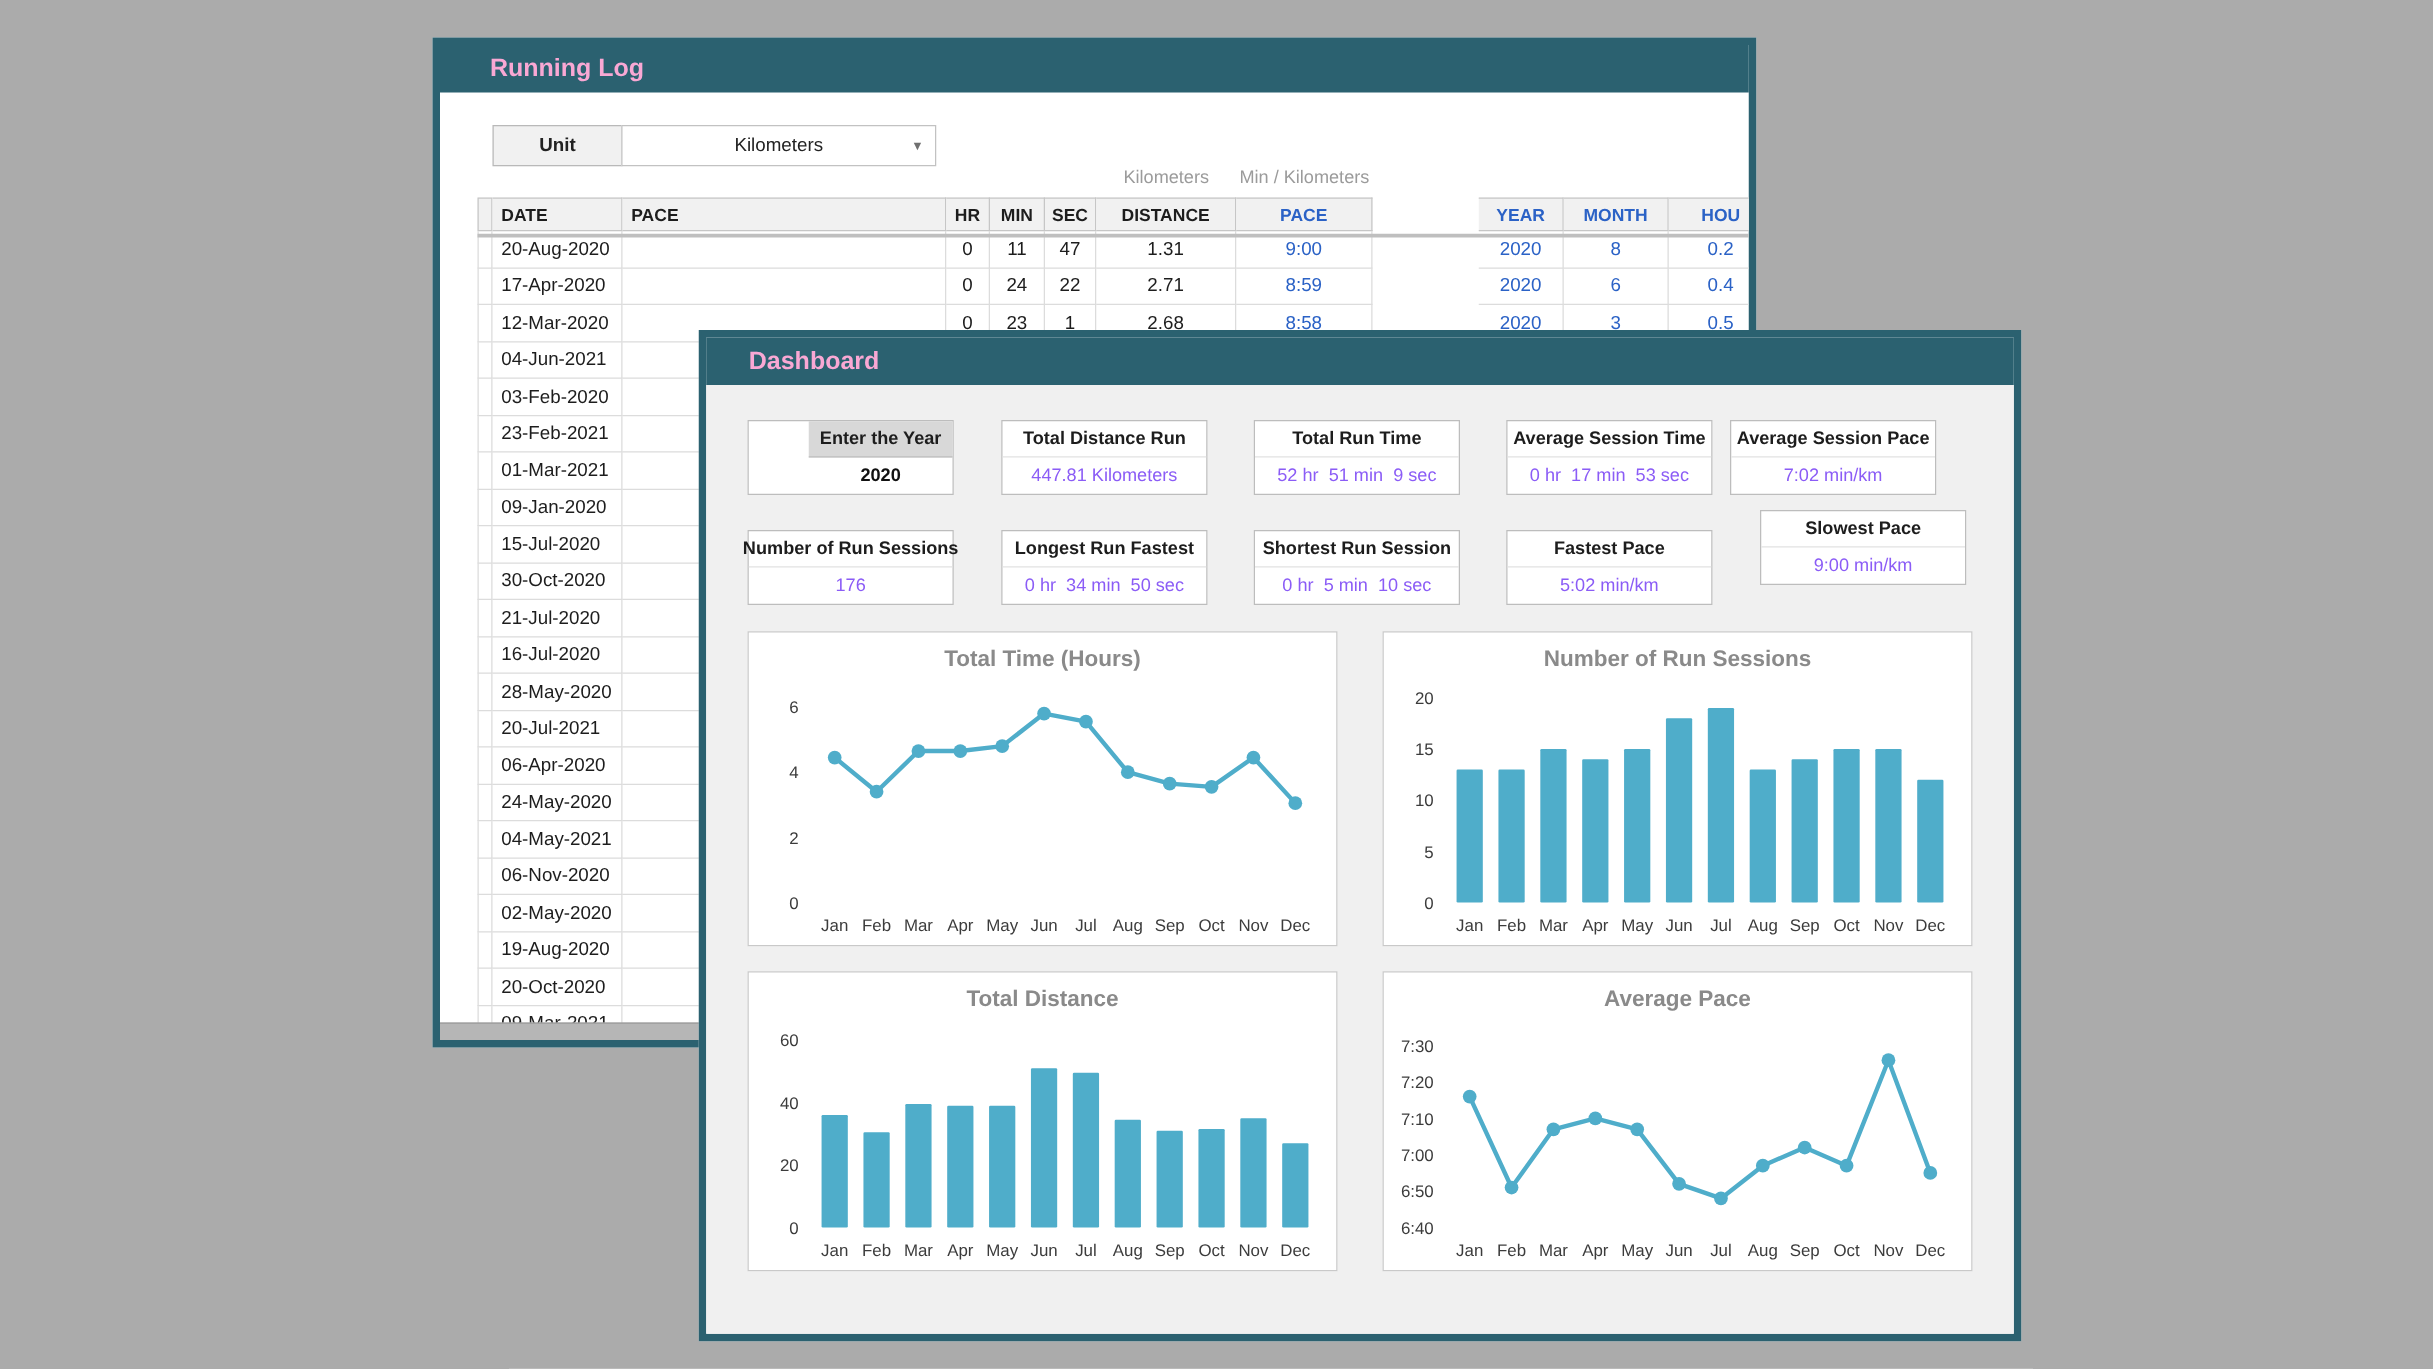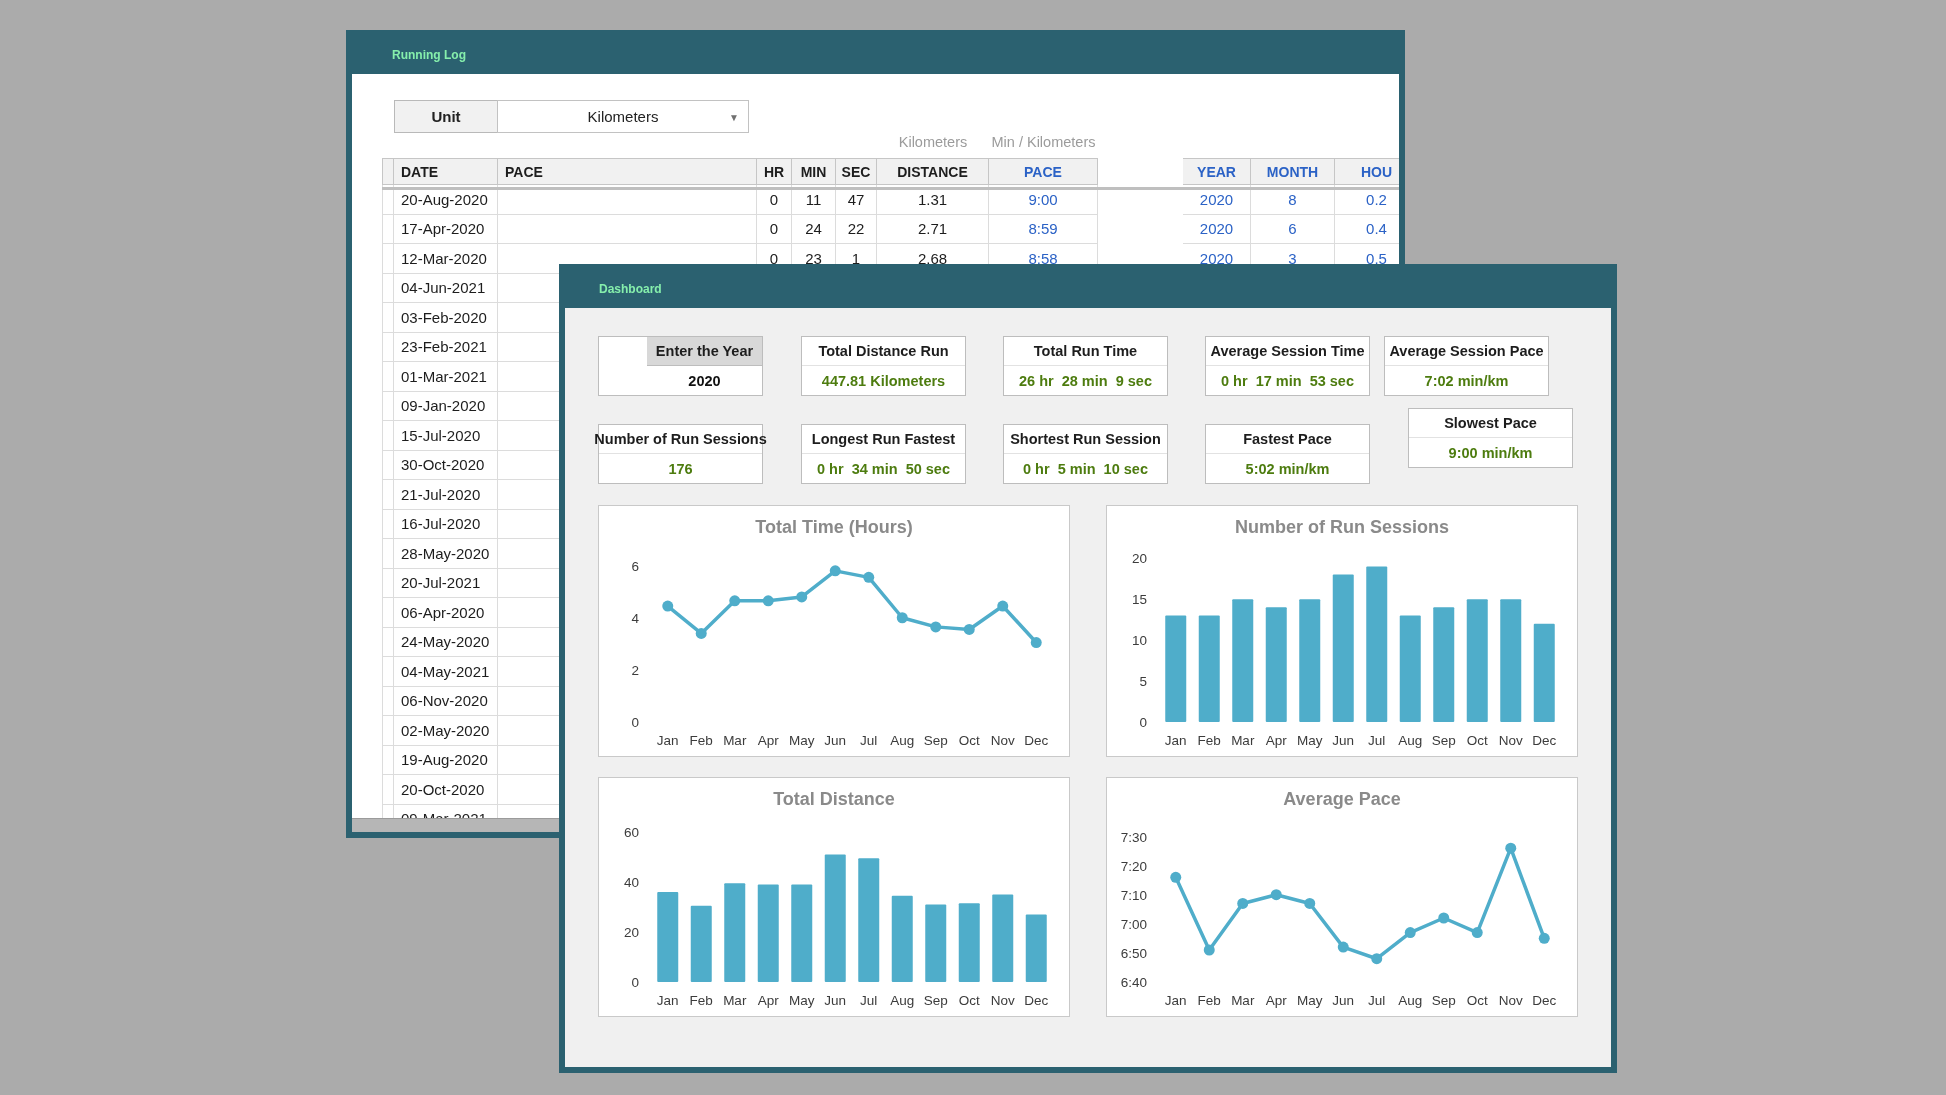--- a/index.html
+++ b/index.html
@@ -1,21 +1,21 @@
 <!DOCTYPE html>
 <html><head>
 <meta charset="utf-8">
 <style>
   html,body{margin:0;padding:0;}
   body{font-family:"Liberation Sans",sans-serif;}
   #stage{position:relative;width:1946px;height:1095px;background:#ababab;overflow:hidden;}
 
   
   .window{position:absolute;box-sizing:border-box;border:6px solid #2b6170;background:#fff;}
-  .titlebar{height:38px;background:#2b6170;color:#86efac;font-size:12px;font-weight:bold;
+  .titlebar{height:38px;background:#2b6170;color:#f9a8d4;font-size:20px;font-weight:bold;
             display:flex;align-items:center;padding-left:40px;box-sizing:border-box;}
   #win-running{left:346px;top:30px;width:1059px;height:808px;z-index:1;}
   #win-dash{left:559px;top:264px;width:1058px;height:809px;z-index:2;}
   .content{position:relative;width:100%;height:calc(100% - 38px);overflow:hidden;}
   #win-dash .content{background:#f0f0f0;}
 
   
   .unit-label{position:absolute;left:42px;top:26px;width:104px;height:33px;background:#f1f1f1;
               border:1px solid #b9b9b9;box-sizing:border-box;display:flex;align-items:center;justify-content:center;
               font-size:15px;font-weight:bold;color:#222;}
@@ -50,21 +50,21 @@
   .c-hours{width:84px;}
   .blue{color:#2b62c6 !important;}
   .rl-row.header .c-pace,.rl-row.header .c-year,.rl-row.header .c-month,.rl-row.header .c-hours{color:#2b62c6;}
   .pane-sep{position:absolute;left:30px;top:113px;width:1023px;height:3px;background:#bfbfbf;}
   .hscroll{position:absolute;left:0;right:0;bottom:0;height:13px;background:#b6b6b6;border-top:1px solid #9b9b9b;z-index:6;}
 
   
   .card{position:absolute;width:165px;height:60px;background:#fff;border:1px solid #bdbdbd;box-sizing:border-box;}
   .card-h{height:28px;display:flex;align-items:center;justify-content:center;font-size:14.5px;font-weight:bold;
           color:#1d1d1d;border-bottom:1px solid #e2e2e2;white-space:nowrap;}
-  .card-v{height:30px;display:flex;align-items:center;justify-content:center;font-size:14.5px;color:#4d7c0f;white-space:pre;font-weight:bold;}
+  .card-v{height:30px;display:flex;align-items:center;justify-content:center;font-size:14.5px;color:#8b5cf6;white-space:pre;}
   .card.input .card-h{background:#d8d8d8;border-bottom:1px solid #bdbdbd;}
   .card.input .card-v{color:#111;font-weight:bold;}
   .chart-box{position:absolute;background:#fff;border:1px solid #c9c9c9;}
   .c-title{font-size:18px;font-weight:bold;fill:#8a8a8a;}
   .c-tick{font-size:13.5px;fill:#3c3c3c;}
   .c-xlab{font-size:13.5px;fill:#3c3c3c;}
 </style>
 </head>
 <body>
 
@@ -423,21 +423,21 @@
           <div class="card input" style="left: 33px; top: 28px; padding-left: 48px;">
             <div class="card-h">Enter the Year</div>
             <div class="card-v">2020</div>
           </div>
           <div class="card" style="left: 236px; top: 28px;">
             <div class="card-h">Total Distance Run</div>
             <div class="card-v">447.81 Kilometers</div>
           </div>
           <div class="card" style="left: 438px; top: 28px;">
             <div class="card-h">Total Run Time</div>
-            <div class="card-v">26 hr  28 min  9 sec</div>
+            <div class="card-v">52 hr  51 min  9 sec</div>
           </div>
           <div class="card" style="left: 640px; top: 28px;">
             <div class="card-h">Average Session Time</div>
             <div class="card-v">0 hr  17 min  53 sec</div>
           </div>
           <div class="card" style="left: 819px; top: 28px;">
             <div class="card-h">Average Session Pace</div>
             <div class="card-v">7:02 min/km</div>
           </div>
           <div class="card" style="left: 33px; top: 116px;">

